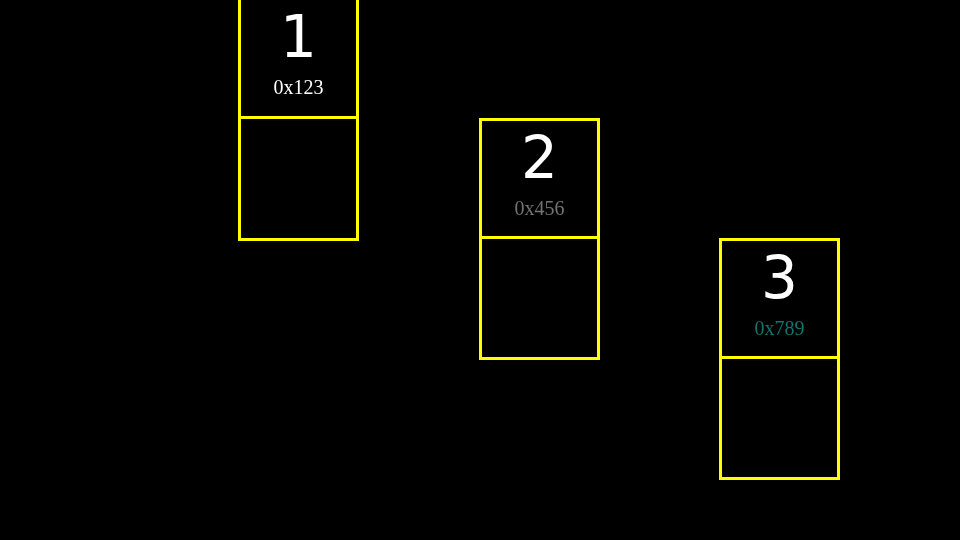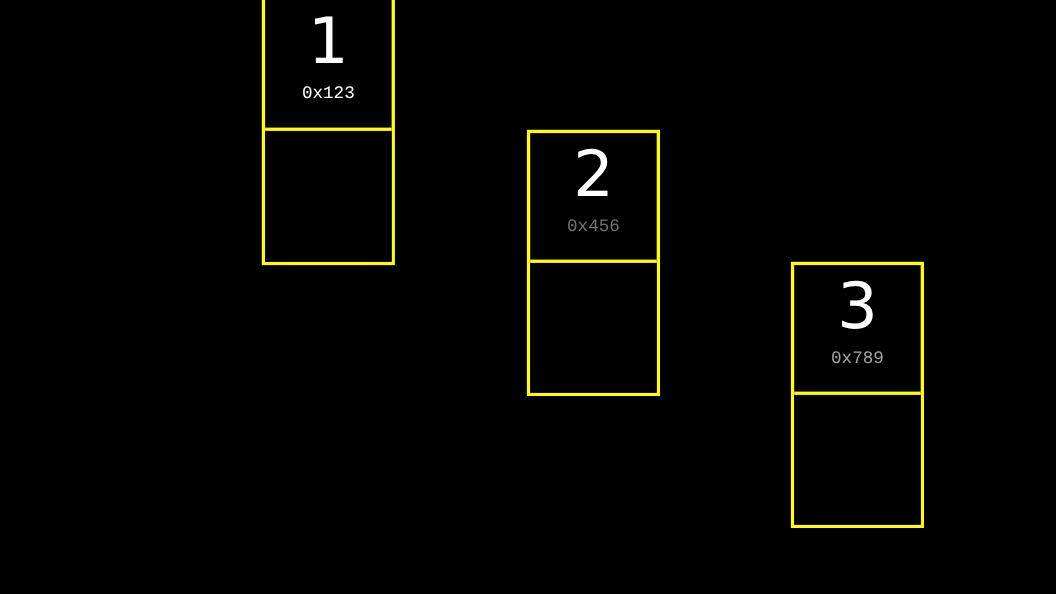--- a/index.html
+++ b/index.html
@@ -38,22 +38,22 @@
     color: #ffffff;
     font-family: "DejaVu Sans", sans-serif;
     font-size: 58px;
     line-height: 1;
     font-weight: 400;
     margin-top: 8px;
     letter-spacing: 0px;
   }
   .node-address {
     color: #ffffff;
-    font-family: Liberation Mono, monospace;
-    font-size: 16px;
+    font-family: Liberation Serif, serif;
+    font-size: 20px;
     line-height: 1;
     margin-top: 11px;
     letter-spacing: 0px;
   }
   .node-pointer {
     box-sizing: border-box;
     flex: 1 1 auto;
     background: #000000;
   }
 </style>
@@ -74,18 +74,18 @@
     <div class="node-data" style="border-bottom-color: rgb(255, 255, 0);">
       <div class="node-value" style="color: rgb(255, 255, 255);">2</div>
       <div class="node-address" style="color: #737373;">0x456</div>
     </div>
     <div class="node-pointer"></div>
   </div>
 
   <div class="node" id="node-2" style="left: 719px; top: 238px; width: 121px; height: 242px; border-color: rgb(255, 255, 0);">
     <div class="node-data" style="border-bottom-color: rgb(255, 255, 0);">
       <div class="node-value" style="color: rgb(255, 255, 255);">3</div>
-      <div class="node-address" style="color: #a3a3a3;">0x789</div>
+      <div class="node-address" style="color: #0f766e;">0x789</div>
     </div>
     <div class="node-pointer"></div>
   </div>
 
 </div>
 
 </body></html>

